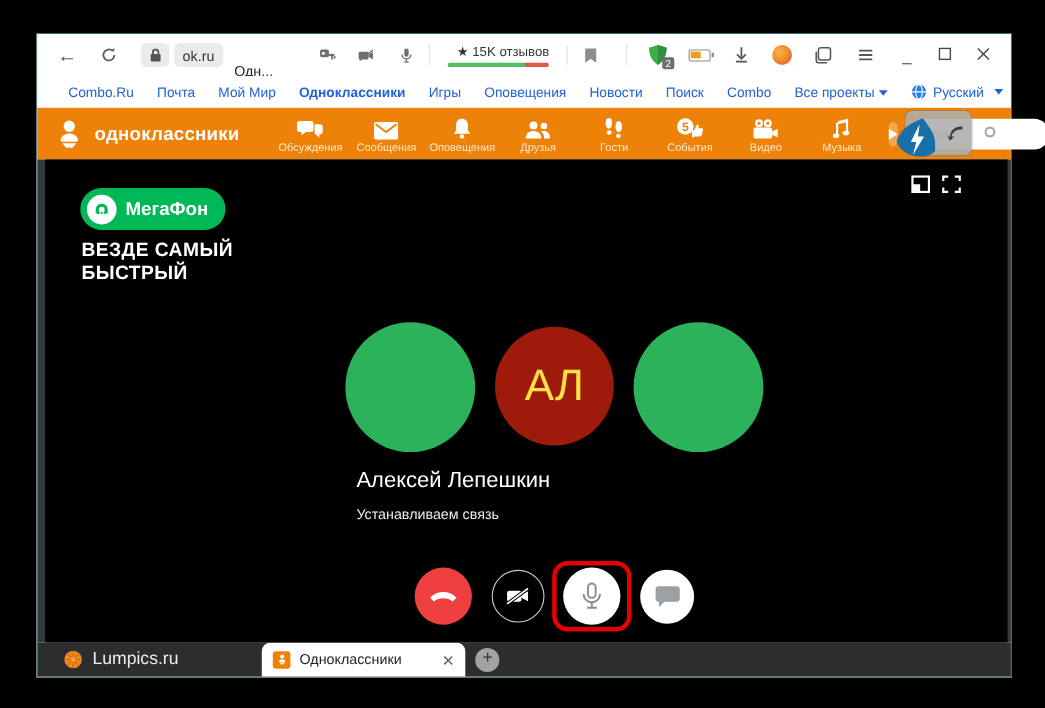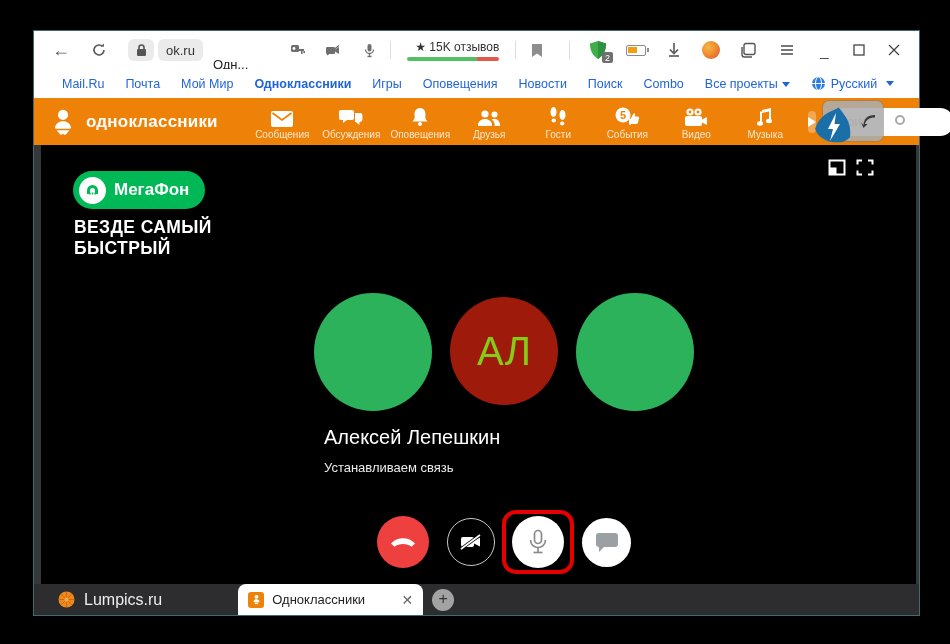--- a/index.html
+++ b/index.html
@@ -65,21 +65,21 @@
 
   .corner-btns { position:absolute; top:14px; right:42px; display:flex; gap:10px; }
   .mf-pill { position:absolute; left:32px; top:26px; background:#00b956; border-radius:20px; height:38px;
              display:flex; align-items:center; gap:8px; padding:0 16px 0 6px; }
   .mf-circle { width:27px; height:27px; border-radius:50%; background:#fff; display:flex; align-items:center; justify-content:center; }
   .mf-name { color:#fff; font-weight:bold; font-size:17px; }
   .mf-slogan { position:absolute; left:33px; top:72px; color:#fff; font-weight:bold; font-size:17.5px; line-height:21px; letter-spacing:.4px; }
 
   .avatar { position:absolute; border-radius:50%; }
   .av-green1 { left:273px; top:148px; width:118px; height:118px; background:#2bb25a; }
-  .av-red    { left:409px; top:152px; width:108px; height:108px; background:#9e1a0a; color:#84cc16;
+  .av-red    { left:409px; top:152px; width:108px; height:108px; background:#9e1a0a; color:#fde047;
                display:flex; align-items:center; justify-content:center; font-size:40px; }
   .av-green2 { left:535px; top:148px; width:118px; height:118px; background:#2bb25a; }
 
   .caller-info { position:absolute; left:283px; top:281px; width:360px; color:#fff; }
   .caller-name { font-size:20px; }
   .caller-status { font-size:13px; margin-top:11px; color:#ececec; }
 
   .call-btn { position:absolute; border-radius:50%; display:flex; align-items:center; justify-content:center; cursor:pointer; }
   .btn-hangup { left:336px; top:371px; width:52px; height:52px; background:#ef4040; }
   .btn-camera { left:406px; top:373px; width:48px; height:48px; background:#000; border:1.5px solid #c9c9c9; }
@@ -202,21 +202,21 @@
       <div class="win-btn">
         <svg width="12" height="12" viewBox="0 0 12 12">
             <line x1="1" y1="1" x2="11" y2="11" stroke="#444" stroke-width="1.3"></line>
             <line x1="11" y1="1" x2="1" y2="11" stroke="#444" stroke-width="1.3"></line>
           </svg>
       </div>
     </div>
   </div>
 
   <div class="linksbar">
-    <a class="plink" href="#">Mail.Ru</a>
+    <a class="plink" href="#">Combo.Ru</a>
     <a class="plink" href="#">Почта</a>
     <a class="plink" href="#">Мой Мир</a>
     <a class="plink bold" href="#">Одноклассники</a>
     <a class="plink" href="#">Игры</a>
     <a class="plink" href="#">Оповещения</a>
     <a class="plink" href="#">Новости</a>
     <a class="plink" href="#">Поиск</a>
     <a class="plink" href="#">Combo</a>
     <a class="plink" href="#"><span>Все проекты</span><span class="caret"></span></a>
     <div class="lang">
@@ -236,35 +236,35 @@
         <circle cx="12" cy="6.2" r="4.1" fill="#fff"></circle>
         <path d="M12 11.4c-3 0-5.4 1.6-6.3 4.1-.4 1 .3 1.9 1.3 1.9h10c1 0 1.7-.9 1.3-1.9-.9-2.5-3.3-4.1-6.3-4.1z" fill="#fff"></path>
         <path d="M6.8 18.5l2.8 3.2c.5.6 1.4.6 1.9 0l.5-.6.5.6c.5.6 1.4.6 1.9 0l2.8-3.2z" fill="#fff"></path>
       </svg>
       <span class="ok-brand">одноклассники</span>
     </div>
 
     <div class="oknav">
       <div class="oknav-item">
         <div class="oknav-icon">
+          <svg width="24" height="18" viewBox="0 0 24 18">
+              <path d="M2 1h11a2 2 0 0 1 2 2v6a2 2 0 0 1-2 2H8l-4 3v-3H2a2 2 0 0 1-2-2V3a2 2 0 0 1 2-2z" fill="#fff"></path>
+              <path d="M16 4h5a2.4 2.4 0 0 1 2.4 2.4v4.2A2.4 2.4 0 0 1 21 13h-.6v3l-3.6-3H16z" fill="#fff"></path>
+            </svg>
+        </div>
+        <div class="oknav-label">Обсуждения</div>
+      </div>
+      <div class="oknav-item">
+        <div class="oknav-icon">
           <svg width="22" height="16" viewBox="0 0 22 16">
               <rect width="22" height="16" rx="2" fill="#fff"></rect>
               <path d="M1.5 2 11 9 20.5 2" stroke="#ee8208" stroke-width="1.8" fill="none"></path>
             </svg>
         </div>
         <div class="oknav-label">Сообщения</div>
-      </div>
-      <div class="oknav-item">
-        <div class="oknav-icon">
-          <svg width="24" height="18" viewBox="0 0 24 18">
-              <path d="M2 1h11a2 2 0 0 1 2 2v6a2 2 0 0 1-2 2H8l-4 3v-3H2a2 2 0 0 1-2-2V3a2 2 0 0 1 2-2z" fill="#fff"></path>
-              <path d="M16 4h5a2.4 2.4 0 0 1 2.4 2.4v4.2A2.4 2.4 0 0 1 21 13h-.6v3l-3.6-3H16z" fill="#fff"></path>
-            </svg>
-        </div>
-        <div class="oknav-label">Обсуждения</div>
       </div>
       <div class="oknav-item">
         <div class="oknav-icon">
           <svg width="18" height="20" viewBox="0 0 18 20">
               <path d="M9 1c-3.2 0-5.4 2.4-5.4 5.6v5L1.6 14.5h14.8L14.4 11.6v-5C14.4 3.4 12.2 1 9 1z" fill="#fff"></path>
               <circle cx="9" cy="17" r="2" fill="#fff"></circle>
             </svg>
         </div>
         <div class="oknav-label">Оповещения</div>
       </div>

